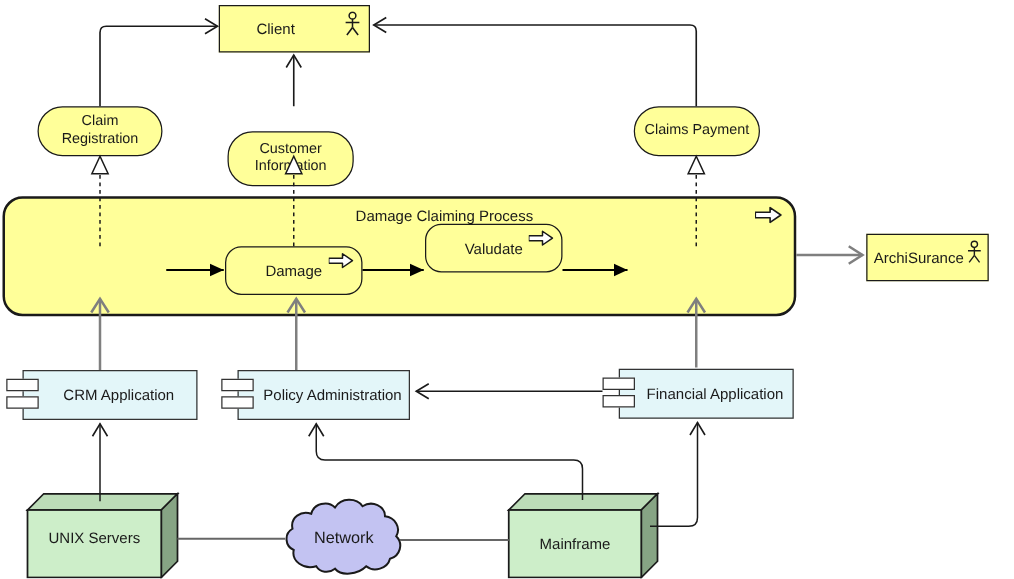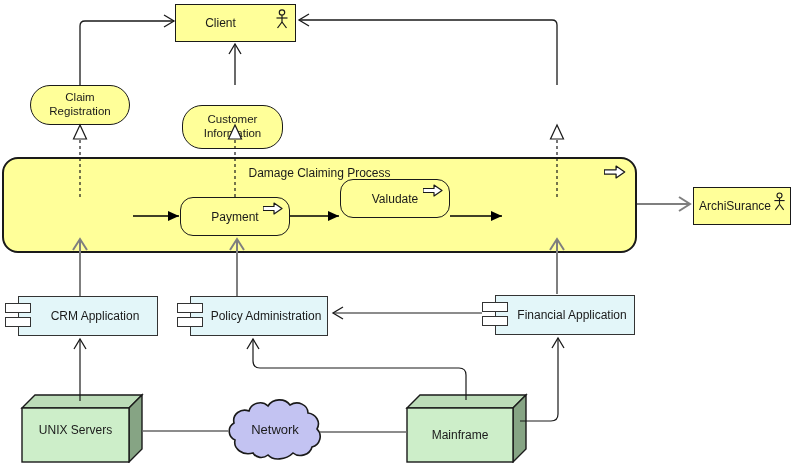--- a/index.html
+++ b/index.html
@@ -9,21 +9,21 @@
   
   .box{position:absolute;box-sizing:border-box;background:#FFFF99;border:1.5px solid #1a1a1a;
        display:flex;align-items:center;justify-content:center;font-size:12px;text-align:center;}
   
   .pill{position:absolute;box-sizing:border-box;background:#FFFF99;border:1.5px solid #1a1a1a;
         border-radius:20px;display:flex;align-items:center;justify-content:center;
         font-size:11.5px;line-height:1.2;text-align:center;padding:2px 6px;}
   
   .group{position:absolute;box-sizing:border-box;background:#FFFF99;border:2px solid #1a1a1a;
          border-radius:16px;}
-  .group-title{position:absolute;top:7px;left:0;width:100%;text-align:center;font-size:12px;}
+  .group-title{position:absolute;top:7px;left:0;width:100%;text-align:center;font-size:12px;padding-left:36px;}
   
   .proc{position:absolute;box-sizing:border-box;background:#FFFF99;border:1.5px solid #1a1a1a;
         border-radius:13px;display:flex;align-items:center;justify-content:center;font-size:12px;}
   .proc-icon{position:absolute;right:6px;top:4px;}
   
   .app{position:absolute;box-sizing:border-box;background:#E3F6F9;border:1.2px solid #333;
        display:flex;align-items:center;justify-content:center;font-size:12px;padding-left:14px;}
   .tab{position:absolute;left:-14px;width:26px;height:10px;background:#fff;
        border:1.2px solid #333;box-sizing:border-box;}
   .tab1{top:6px;} .tab2{top:20px;}
@@ -53,32 +53,35 @@
       </svg>
     </span>
   </div>
 
   <div class="pill z2" style="left:30px;top:85px;width:100px;height:40px;">
     <span class="lbl">Claim Registration</span>
   </div>
   <div class="pill z2" style="left:182px;top:85px;width:101px;height:44px;margin-top:20px;">
     <span class="lbl">Customer Information</span>
   </div>
+  <div class="pill z2" style="left:507px;top:85px;width:101px;height:40px;">
+    <span class="lbl">Claims Payment</span>
+  </div>
 
   <div class="group z2" style="left:2px;top:157px;width:635px;height:96px;">
     <div class="group-title lbl">Damage Claiming Process</div>
     <span style="position:absolute;right:9px;top:6px;">
       <svg width="22" height="14" viewBox="0 0 20 13">
         <polygon points="0,4.5 11,4.5 11,1 19,6.5 11,12 11,8.5 0,8.5" fill="#ffffff" stroke="#1a1a1a" stroke-width="1.2" stroke-linejoin="round"></polygon>
       </svg>
     </span>
   </div>
 
   <div class="proc z3" style="left:180px;top:197px;width:110px;height:39px;">
-    <span class="lbl">Payment</span>
+    <span class="lbl">Damage</span>
     <span class="proc-icon">
       <svg width="20" height="13" viewBox="0 0 20 13">
           <polygon points="0,4.5 11,4.5 11,1 19,6.5 11,12 11,8.5 0,8.5" fill="#ffffff" stroke="#1a1a1a" stroke-width="1.2" stroke-linejoin="round"></polygon>
         </svg>
     </span>
   </div>
   <div class="proc z3" style="left:340px;top:179px;width:110px;height:39px;">
     <span class="lbl">Valudate</span>
     <span class="proc-icon">
       <svg width="20" height="13" viewBox="0 0 20 13">

